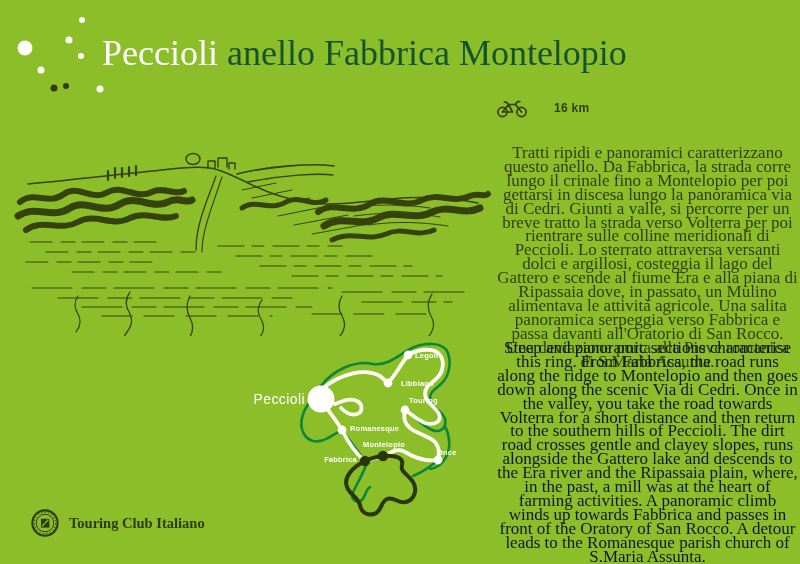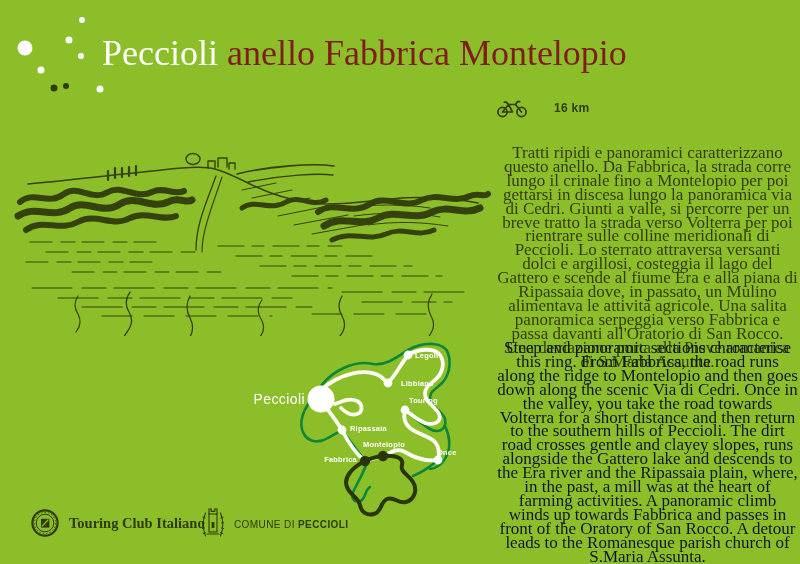--- a/index.html
+++ b/index.html
@@ -8,21 +8,21 @@
     background:#8cbe29;
     font-family:"Liberation Sans",sans-serif;
   }
   .abs{position:absolute;}
   
   .title{
     left:102px;top:34px;font-family:"Liberation Serif",serif;
     font-size:36px;line-height:1.1;white-space:nowrap;font-weight:normal;margin:0;
   }
   .title .hl{color:#ffffff;}
-  .title .rest{color:#7f1d1d;}
+  .title .rest{color:#14532d;}
   
   .route-info{left:496px;top:98px;display:flex;align-items:center;gap:7px;}
   .route-info .dist{font-size:12px;font-weight:bold;color:#333d0f;letter-spacing:.3px;margin-left:19px;}
   
   .para{
     left:497px;width:301px;font-family:"Liberation Serif",serif;
     font-size:17px;line-height:13.9px;letter-spacing:0px;text-align:center;
   }
   .para-it{top:129px;color:#333d0f;}
   .para-en{top:324px;color:#0f172a;}
@@ -134,46 +134,33 @@
         <circle cx="89" cy="100" r="4.4" fill="#ffffff"></circle>
         <circle cx="185" cy="130" r="4.4" fill="#ffffff"></circle>
         <circle cx="130" cy="126" r="5.2" fill="#2a3608"></circle>
         <circle cx="112" cy="131" r="5.2" fill="#2a3608"></circle>
       </g>
     </svg>
     <div class="map-label big" style="left:0;top:61px;width:52px;text-align:right">Peccioli</div>
     <div class="map-label" style="left:162px;top:21px">Legoli</div>
     <div class="map-label" style="left:148px;top:49px">Libbiano</div>
     <div class="map-label" style="left:156px;top:66px">Touring</div>
-    <div class="map-label" style="left:97px;top:94px">Ripassaia</div>
+    <div class="map-label" style="left:97px;top:94px">Romanesque</div>
     <div class="map-label" style="left:110px;top:110px">Montelopio</div>
     <div class="map-label" style="left:58px;top:125px;width:46px;text-align:right">Fabbrica</div>
     <div class="map-label" style="left:184px;top:118px">Once</div>
   </div>
 
   <div class="abs footer-tci">
     <svg width="30" height="30" viewBox="0 0 30 30">
       <g stroke="#2f3b0c" fill="none">
         <circle cx="15" cy="15" r="12.6" stroke-width="2.2"></circle>
         <circle cx="15" cy="15" r="10.6" stroke-width="0.9" stroke-dasharray="1.5 2"></circle>
         <circle cx="15" cy="15" r="8.8" stroke-width="1"></circle>
         <rect x="11" y="10.8" width="8.4" height="8.8" fill="#2f3b0c" stroke="none"></rect>
         <path d="M12,18.2 L18.4,11.6" stroke="#8cbe29" stroke-width="1.3"></path>
       </g>
     </svg>
     <span class="tci-text">Touring Club Italiano</span>
   </div>
 
-  <div class="abs footer-comune">
-    <svg width="24" height="38" viewBox="0 0 24 38">
-      <g stroke="#2f3b0c" fill="none" stroke-width="1.1" stroke-linecap="round">
-        <path d="M8,9 V4 h2.2 v2.4 h3.6 V4 H16 v5"></path>
-        <rect x="8" y="9" width="8" height="18"></rect>
-        <rect x="10.6" y="17" width="2.8" height="6" fill="#2f3b0c" stroke="none"></rect>
-        <path d="M6,29 h12"></path>
-        <path d="M4.5,8 C1.5,15 1.5,23 4.5,31 M4,13 l-2,-1 M3.4,18 l-2,-.3 M3.4,23 l-2,.5 M4.2,27.5 l-1.8,1"></path>
-        <path d="M19.5,8 C22.5,15 22.5,23 19.5,31 M20,13 l2,-1 M20.6,18 l2,-.3 M20.6,23 l2,.5 M19.8,27.5 l1.8,1"></path>
-      </g>
-    </svg>
-    <span class="comune-text"><span>COMUNE DI </span><b>PECCIOLI</b></span>
-  </div>
 
 </div>
 
 </body></html>

